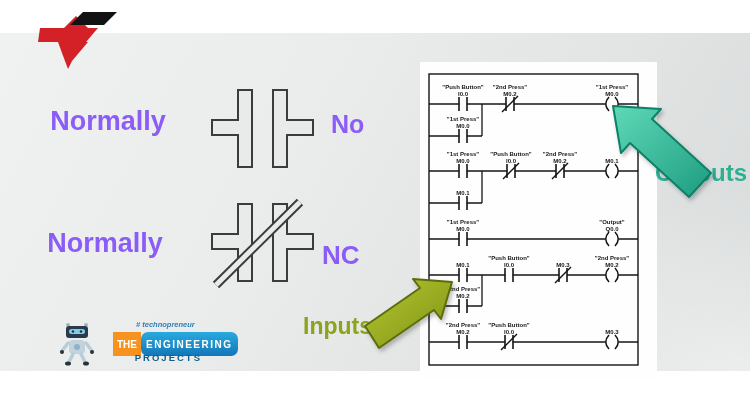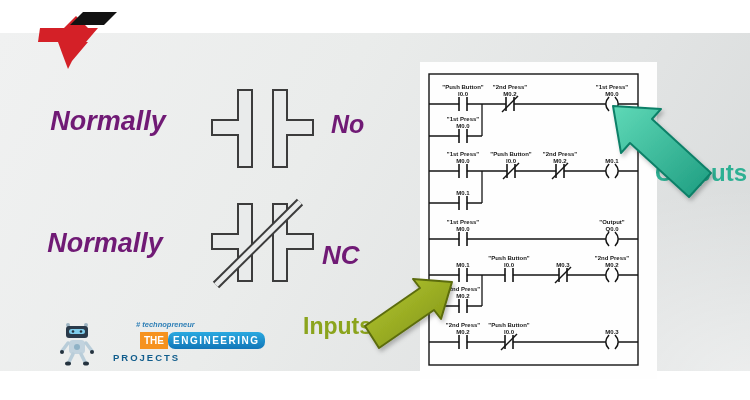--- a/index.html
+++ b/index.html
@@ -4,37 +4,37 @@
 <style>
   html,body{margin:0;padding:0;}
   body{width:750px;height:400px;position:relative;overflow:hidden;background:#ffffff;
        font-family:"Liberation Sans",sans-serif;}
   .band{position:absolute;left:0;top:33px;width:750px;height:338px;
         background:linear-gradient(118deg,#f0f1f1 0%,#eaeceb 40%,#e2e4e4 70%,#d7dada 100%);}
   .band::after{content:"";position:absolute;right:0;bottom:0;width:340px;height:200px;
         background:radial-gradient(ellipse at 100% 105%,rgba(255,255,255,.55),rgba(255,255,255,0) 65%);}
   .panel{position:absolute;left:420px;top:62px;width:237px;height:317px;background:#fefefe;}
   .lbl{font:bold 6px "Liberation Sans",sans-serif;fill:#161616;}
-  .h-olive{position:absolute;color:#701a75;font-weight:bold;font-style:italic;}
+  .h-olive{position:absolute;color:#8b5cf6;font-weight:bold;}
   #no-title{left:28px;top:106px;width:160px;font-size:27px;line-height:30px;text-align:center;}
   #nc-title{left:25px;top:228px;width:160px;font-size:27px;line-height:30px;text-align:center;}
   #no-abbr{left:331px;top:110px;font-size:25px;}
   #nc-abbr{left:322px;top:240px;font-size:26px;}
   #inputs-label{position:absolute;left:303px;top:313px;font-size:23px;font-weight:bold;color:#8ba41d;}
   #outputs-label{position:absolute;left:655px;top:159px;font-size:24px;font-weight:bold;color:#2db093;}
   .sym{position:absolute;}
   #overlay{position:absolute;left:0;top:0;pointer-events:none;}
   .brand{position:absolute;left:60px;top:318px;width:150px;height:52px;}
   .brand .tagline{position:absolute;left:76px;top:2px;font-size:7.5px;font-style:italic;font-weight:bold;color:#2e7fb6;white-space:nowrap;text-align:center;}
-  .brand .boxes{position:absolute;left:53px;top:14px;display:flex;height:17px;margin-left:27px;}
+  .brand .boxes{position:absolute;left:53px;top:14px;display:flex;height:24px;}
   .brand .box-the{background:#f6921e;color:#fff;font-weight:bold;font-size:10px;
         display:flex;align-items:center;padding:0 4px;}
   .brand .box-eng{background:linear-gradient(180deg,#2aa9e0,#1276b8);color:#fff;font-weight:bold;
         font-size:10px;letter-spacing:1.5px;display:flex;align-items:center;padding:0 5px;border-radius:7px;}
-  .brand .projects{position:absolute;left:53px;top:34px;width:89px;text-align:left;
+  .brand .projects{position:absolute;left:53px;top:34px;width:89px;text-align:right;
         font-size:9.5px;font-weight:bold;color:#115d8c;letter-spacing:2px;}
 </style>
 </head>
 <body>
 
 <div class="band"></div>
 
 <svg class="sym" style="left:38px;top:6px;" width="80" height="66" viewBox="0 0 80 66">
   <polygon points="26,22 38,10 50,22" fill="#d42027"></polygon>
   <polygon points="32,19 45,6 79,6 66,19" fill="#121212"></polygon>

